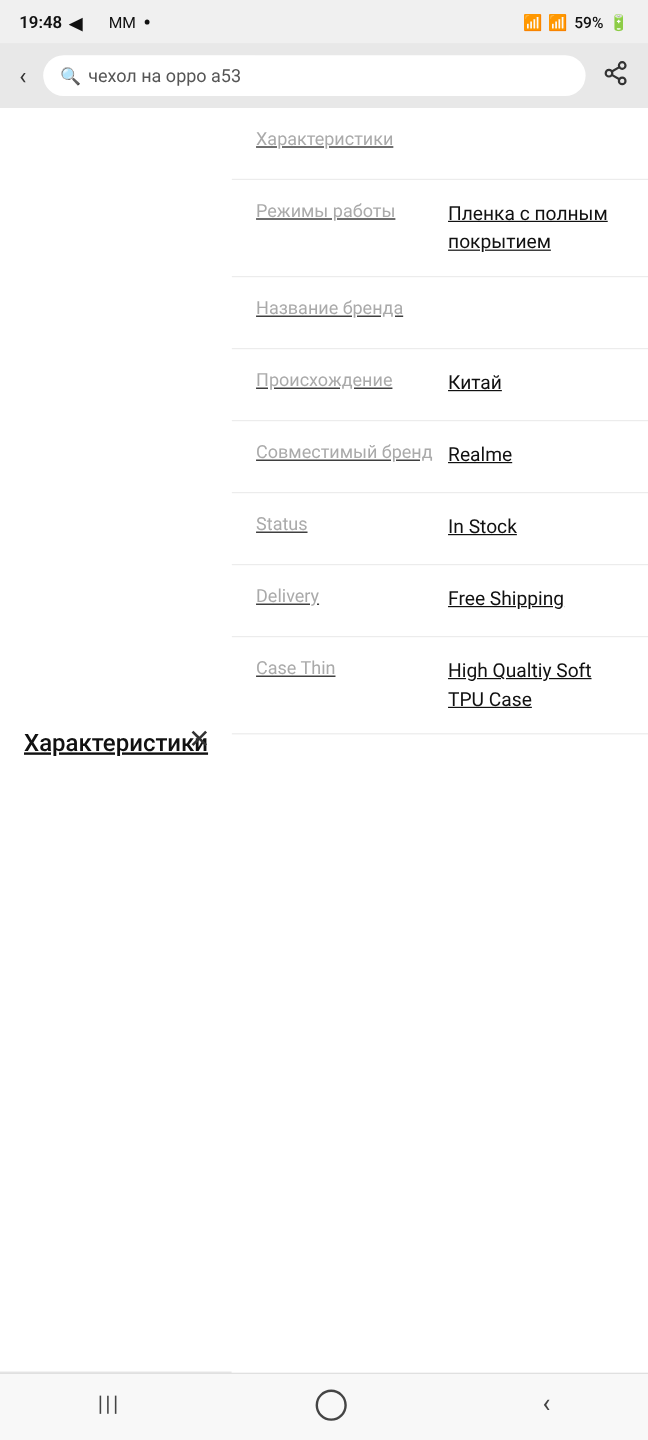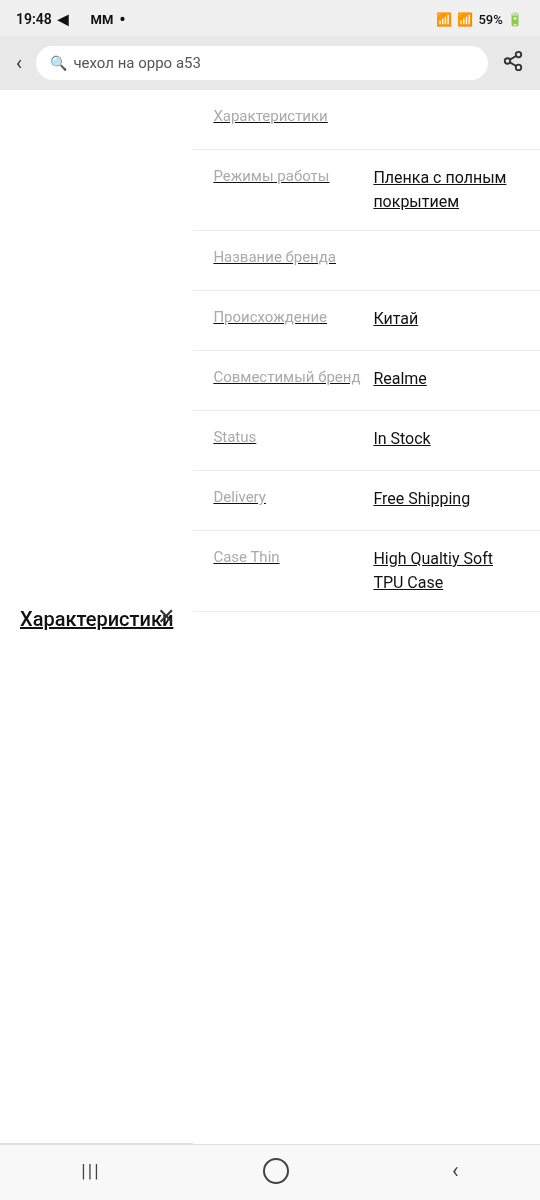--- a/index.html
+++ b/index.html
@@ -158,21 +158,21 @@
       cursor: pointer;
     }
   </style>
 </head>
 <body>
 
 <div class="status-bar">
   <div class="status-left">
     <span>19:48</span>
     <span>◀</span>
-    <span style="font-size:13px;font-weight:700;padding-left:16px;">MM</span>
+    <span style="font-size:13px;font-weight:400;padding-left:16px;">MM</span>
     <span style="font-size:18px;">•</span>
   </div>
   <div class="status-right">
     <span>📶</span>
     <span>📶</span>
     <span>59%</span>
     <span>🔋</span>
   </div>
 </div>
 

